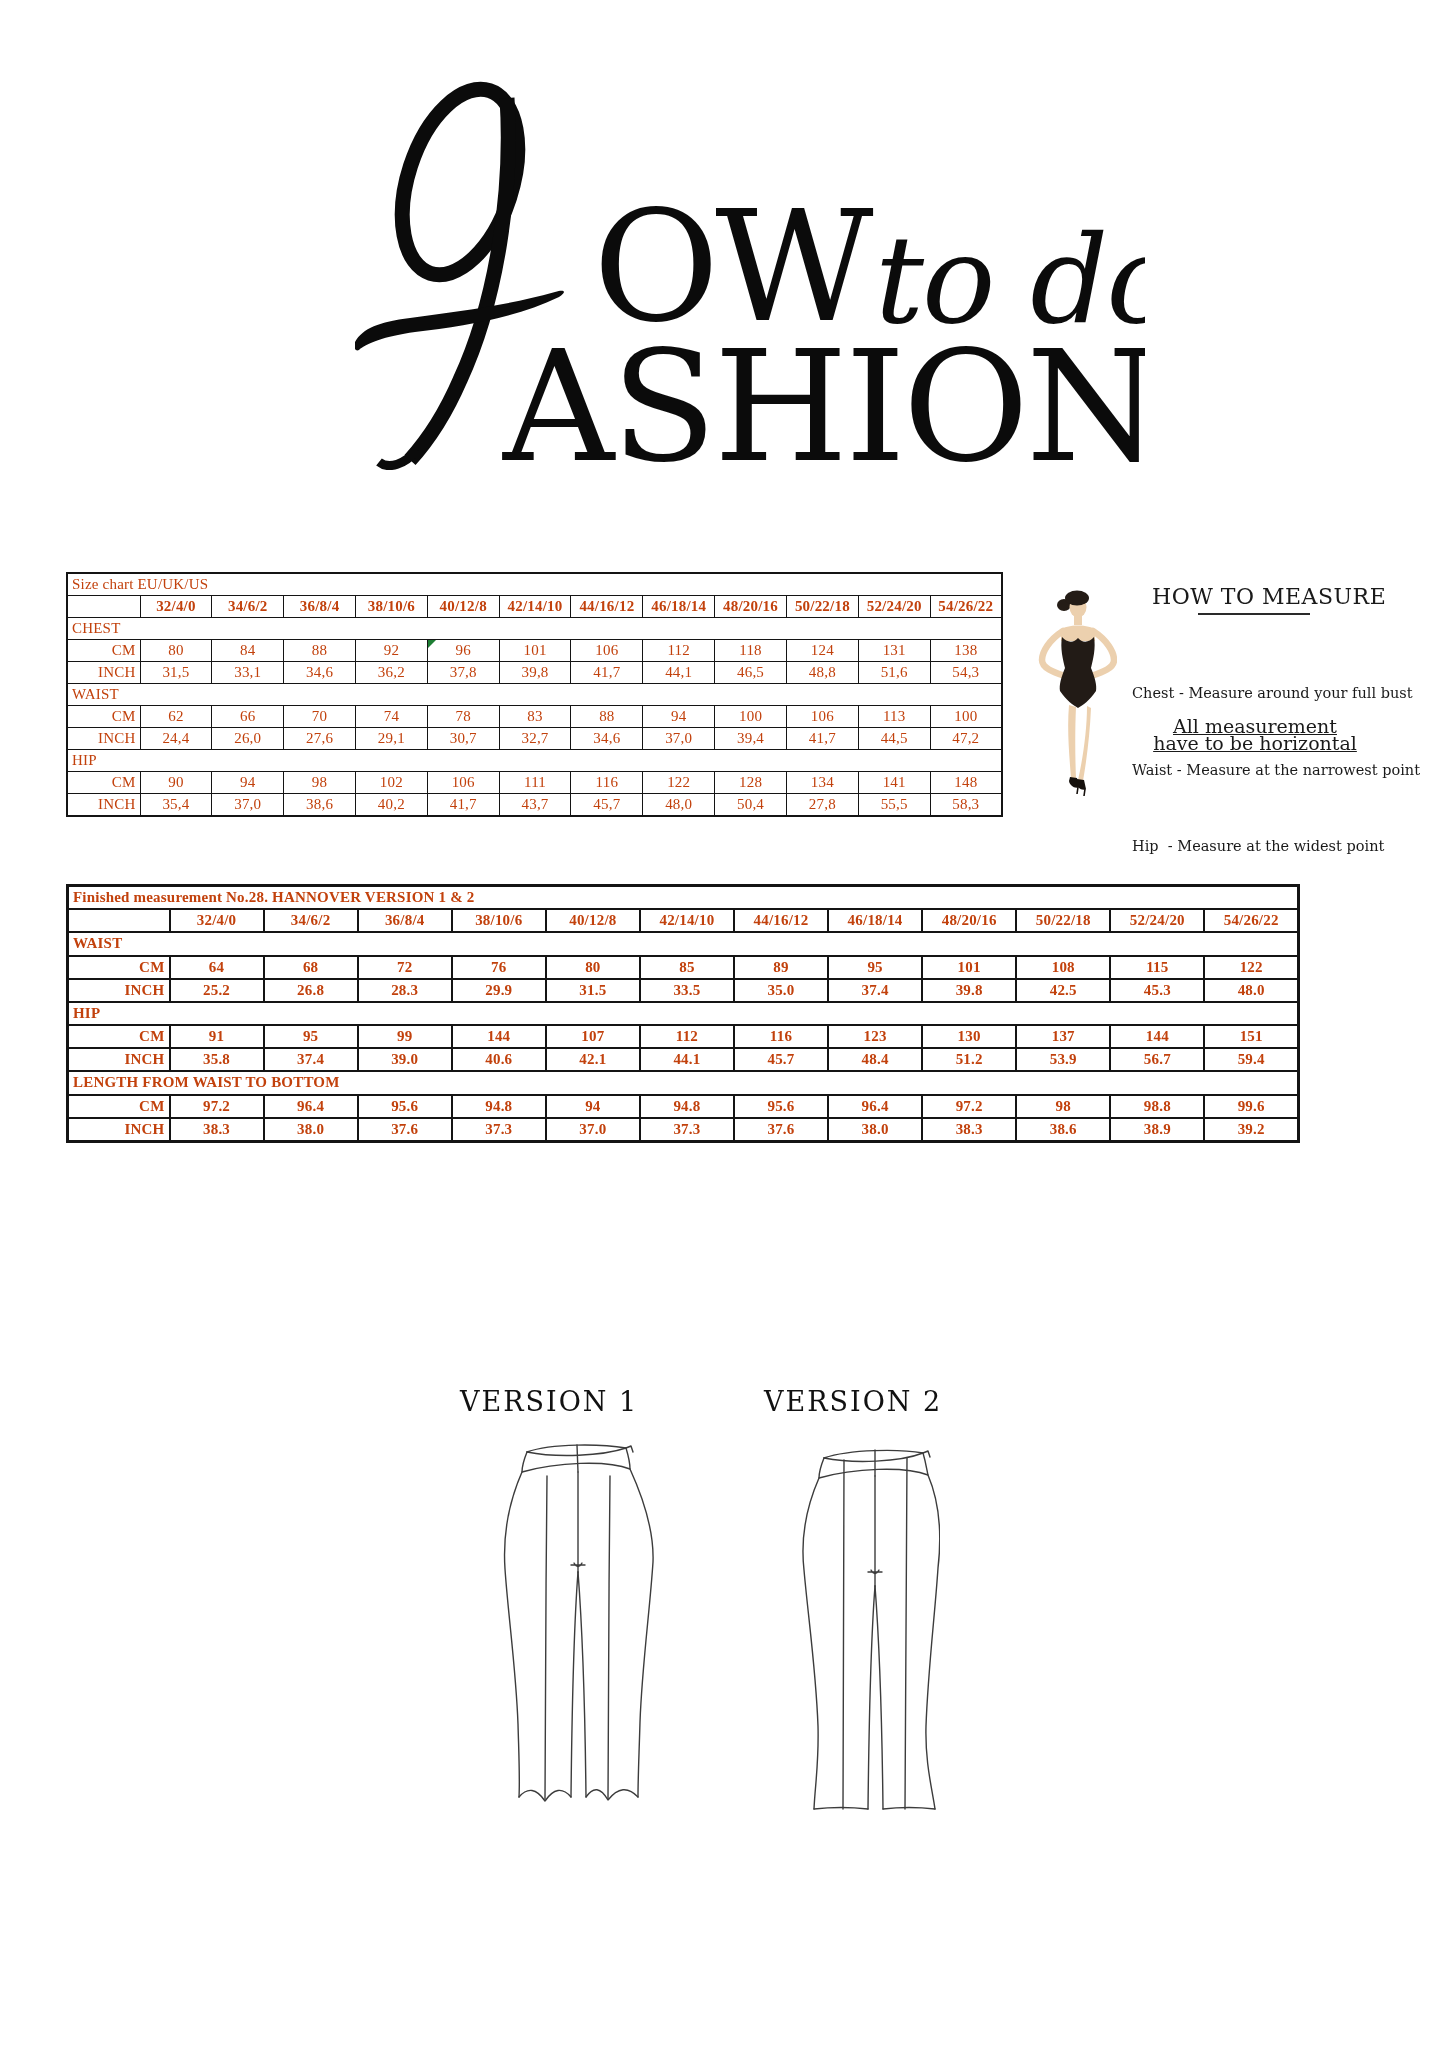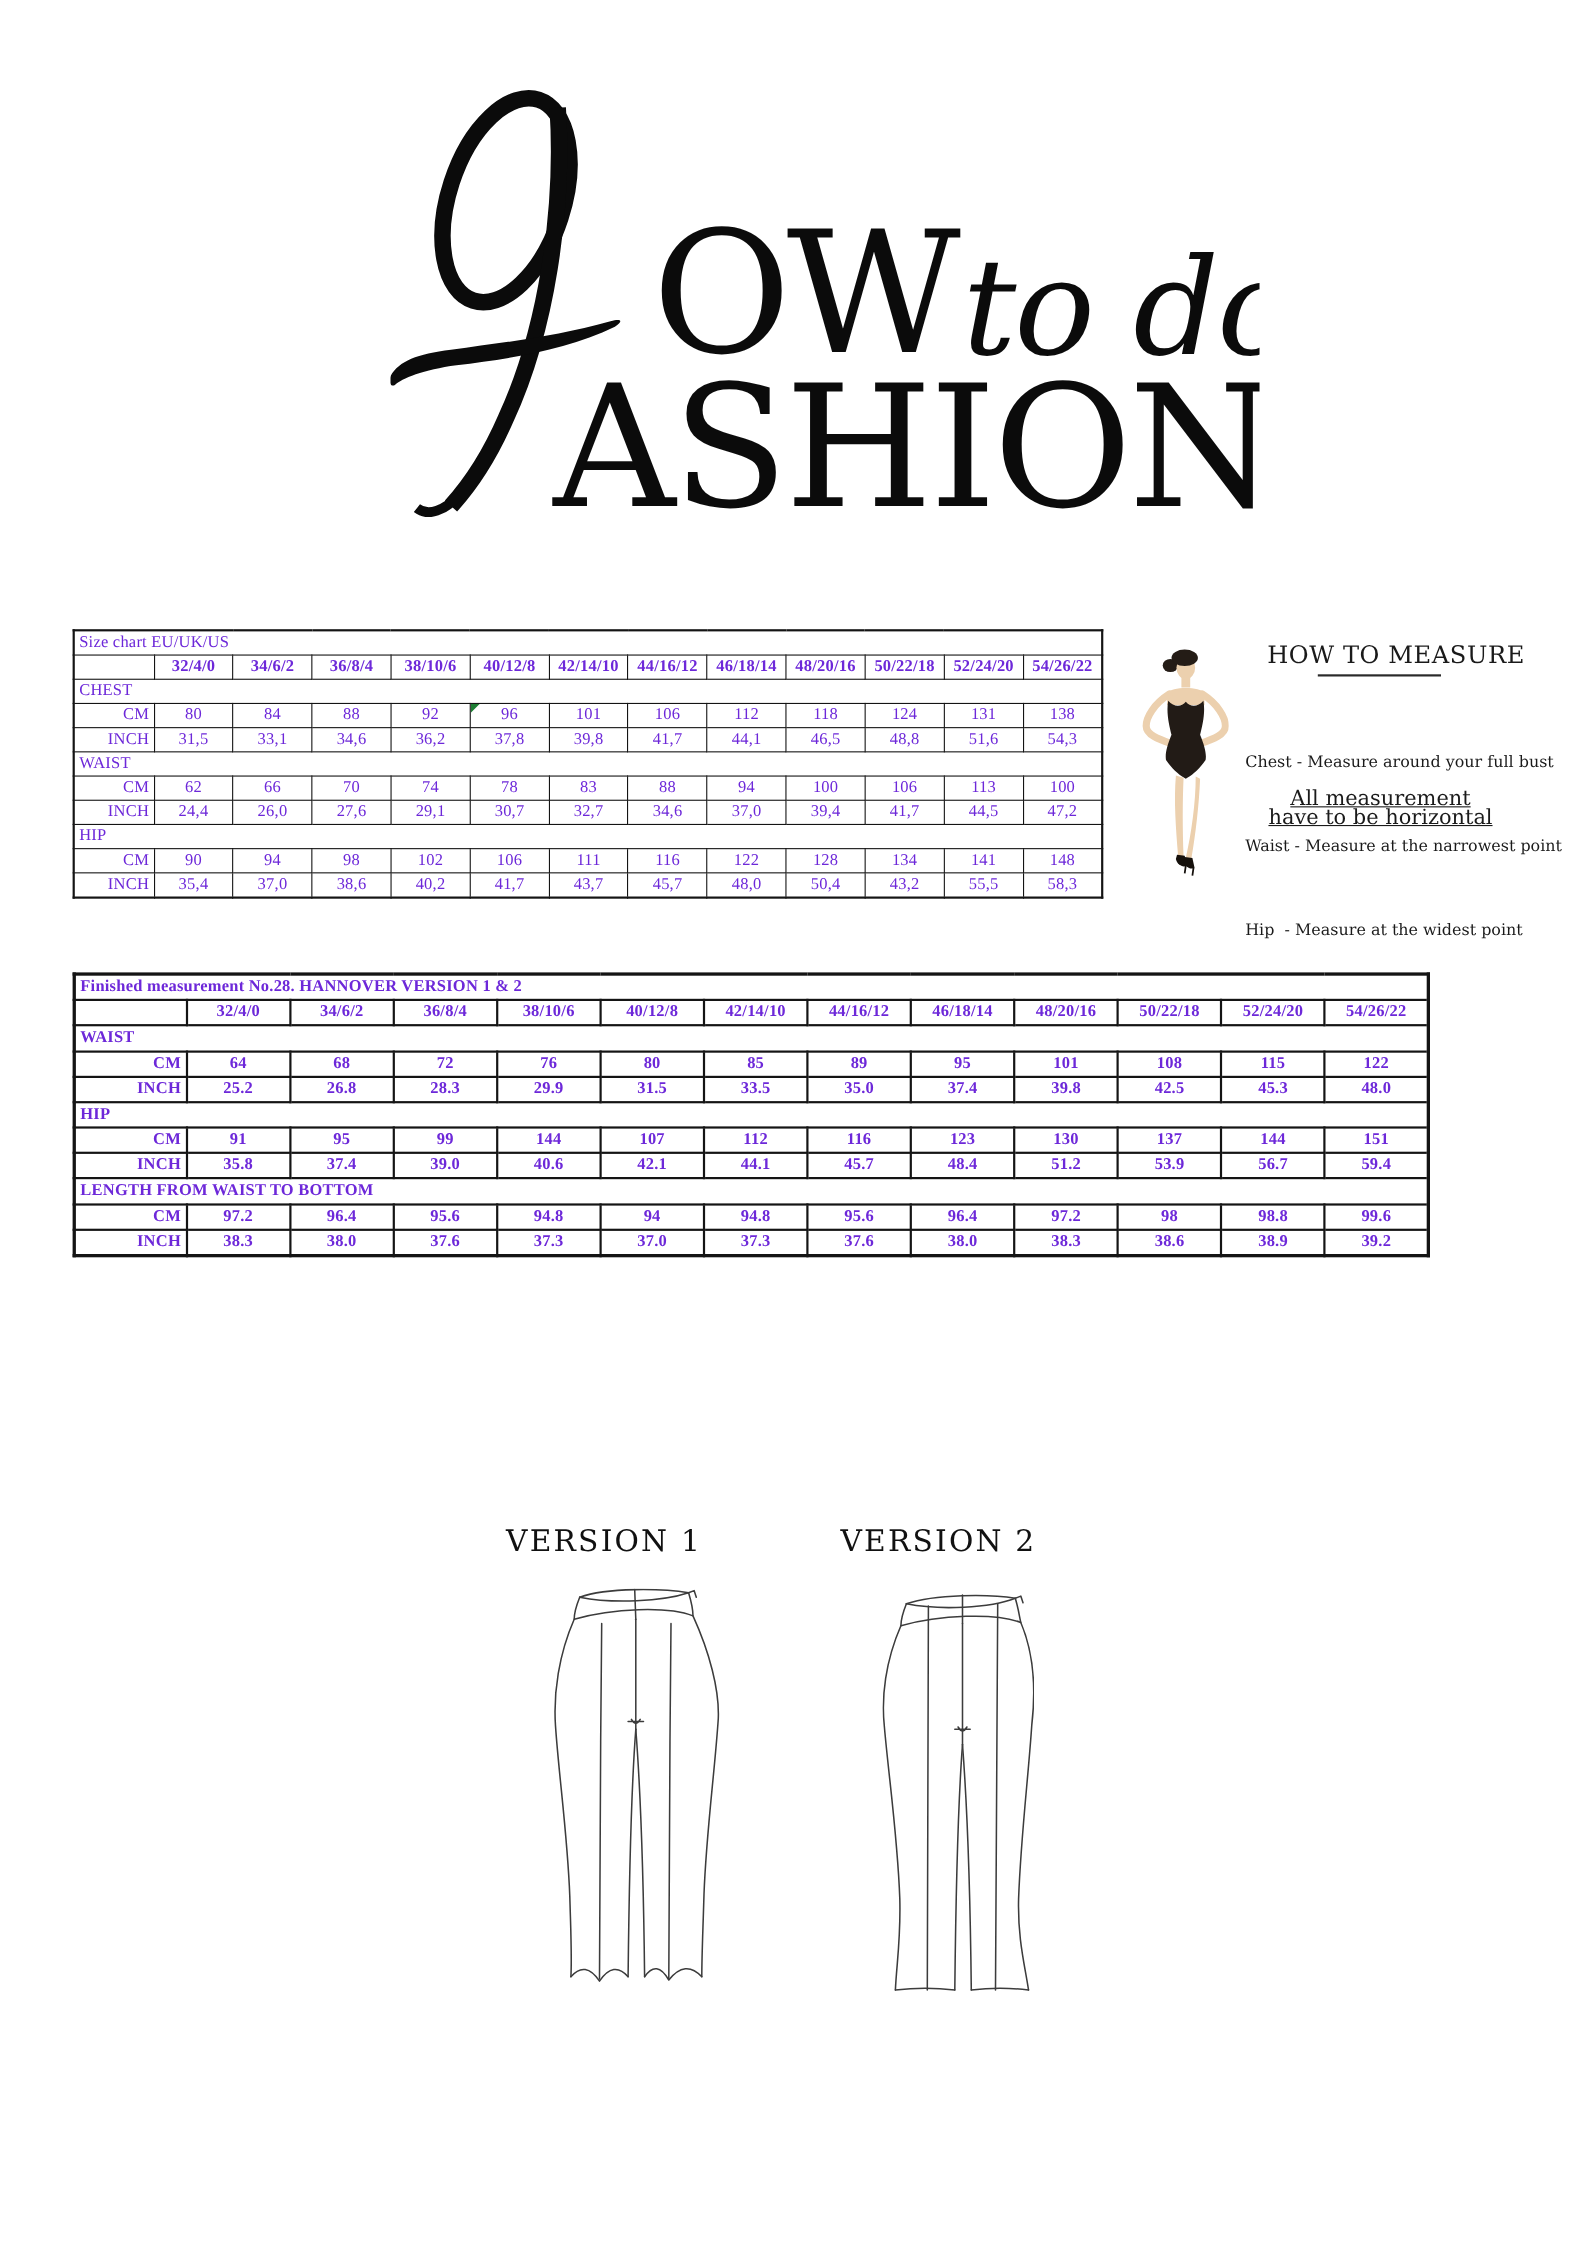--- a/index.html
+++ b/index.html
@@ -12,21 +12,21 @@
   .logo .ow{font-size:154px;letter-spacing:-4px;}
   .logo .todo{font-size:122px;font-style:italic;letter-spacing:-2px;}
   .logo .fashion{font-size:154px;letter-spacing:-3px;}
   .logo .stroke{stroke:#0b0b0b;fill:none;}
 
   
   .tblwrap{position:absolute;}
   #size-chart{left:66px;top:572px;width:937px;height:242px;}
   #finished-chart{left:66px;top:884px;width:1234px;height:259px;}
   table.mtable{border-collapse:collapse;table-layout:fixed;width:100%;height:100%;
-    font-family:"Liberation Serif",serif;font-size:15px;color:#6d28d9;letter-spacing:.2px;}
+    font-family:"Liberation Serif",serif;font-size:15px;color:#c2410c;letter-spacing:.2px;}
   .t1 table.mtable{border:2.5px solid #141414;}
   .t2 table.mtable{border:3px solid #141414;}
   .t1 td{border:1.6px solid #141414;}
   .t2 td{border:2px solid #141414;}
   td{padding:0;height:21px;line-height:1;vertical-align:middle;overflow:hidden;white-space:nowrap;}
   td.trow,td.sect{text-align:left;padding-left:4px;}
   td.hdr{text-align:center;font-weight:bold;}
   td.unit{text-align:right;padding-right:4px;}
   td.val{text-align:center;position:relative;}
   .t2 td{font-weight:bold;}
@@ -198,21 +198,21 @@
             <td class="unit">INCH</td>
             <td class="val">35,4</td>
             <td class="val">37,0</td>
             <td class="val">38,6</td>
             <td class="val">40,2</td>
             <td class="val">41,7</td>
             <td class="val">43,7</td>
             <td class="val">45,7</td>
             <td class="val">48,0</td>
             <td class="val">50,4</td>
-            <td class="val">43,2</td>
+            <td class="val">27,8</td>
             <td class="val">55,5</td>
             <td class="val">58,3</td>
           </tr>
         </tbody>
       </table>
     </div>
 
   <div id="finished-chart" class="tblwrap t2">
       <table class="mtable">
         <colgroup>

